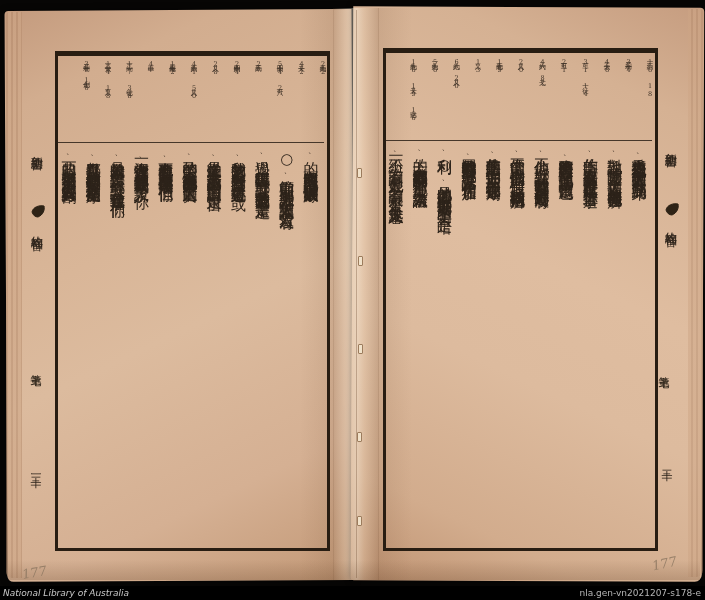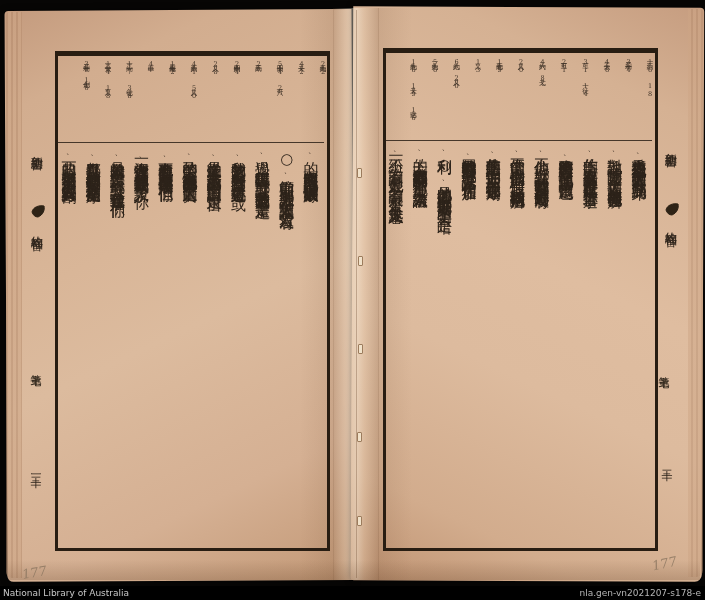--- a/index.html
+++ b/index.html
@@ -54,21 +54,21 @@
     font-size:6.5px;line-height:10px;color:#3f3227;letter-spacing:0;overflow:hidden;
   }
   .margin-title{position:absolute;font-size:12px;line-height:16px;color:#2d231a;letter-spacing:1px;}
   .margin-sub{position:absolute;font-size:11px;line-height:14px;color:#32281d;}
   .page-num{position:absolute;font-size:11px;line-height:14px;color:#2d231a;}
   .ornament{position:absolute;}
   .pencil{position:absolute;font:italic 13px "DejaVu Serif",serif;color:#8b7660;opacity:.8;}
   
   .caption-bar{position:absolute;left:0;top:586px;width:705px;height:14px;background:#000;}
   .caption-text{position:absolute;top:588px;font:9px "DejaVu Sans","Liberation Sans",sans-serif;color:#c8c8c8;}
-  .caption-left{left:3px;}
+  .caption-left{left:3px;font-style:italic;}
   .caption-right{right:4px;color:#b5b5b5;}
   .layer{position:absolute;left:0;top:0;width:705px;height:600px;pointer-events:none;}
 </style>
 </head>
 <body>
 
 <div class="page page-left"></div>
 <div class="page page-right"></div>
 <div class="edge-left"></div>
 <div class="edge-right"></div>

